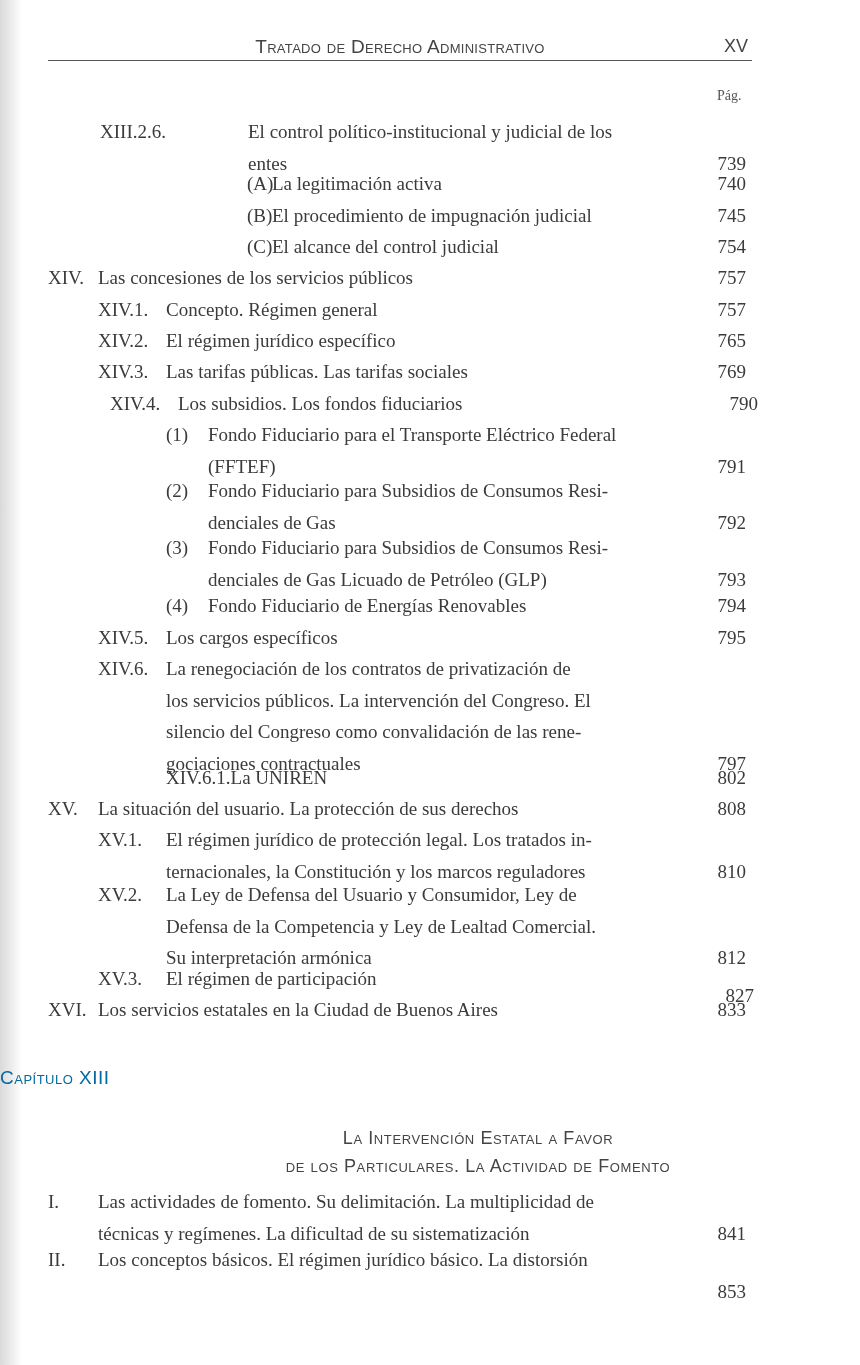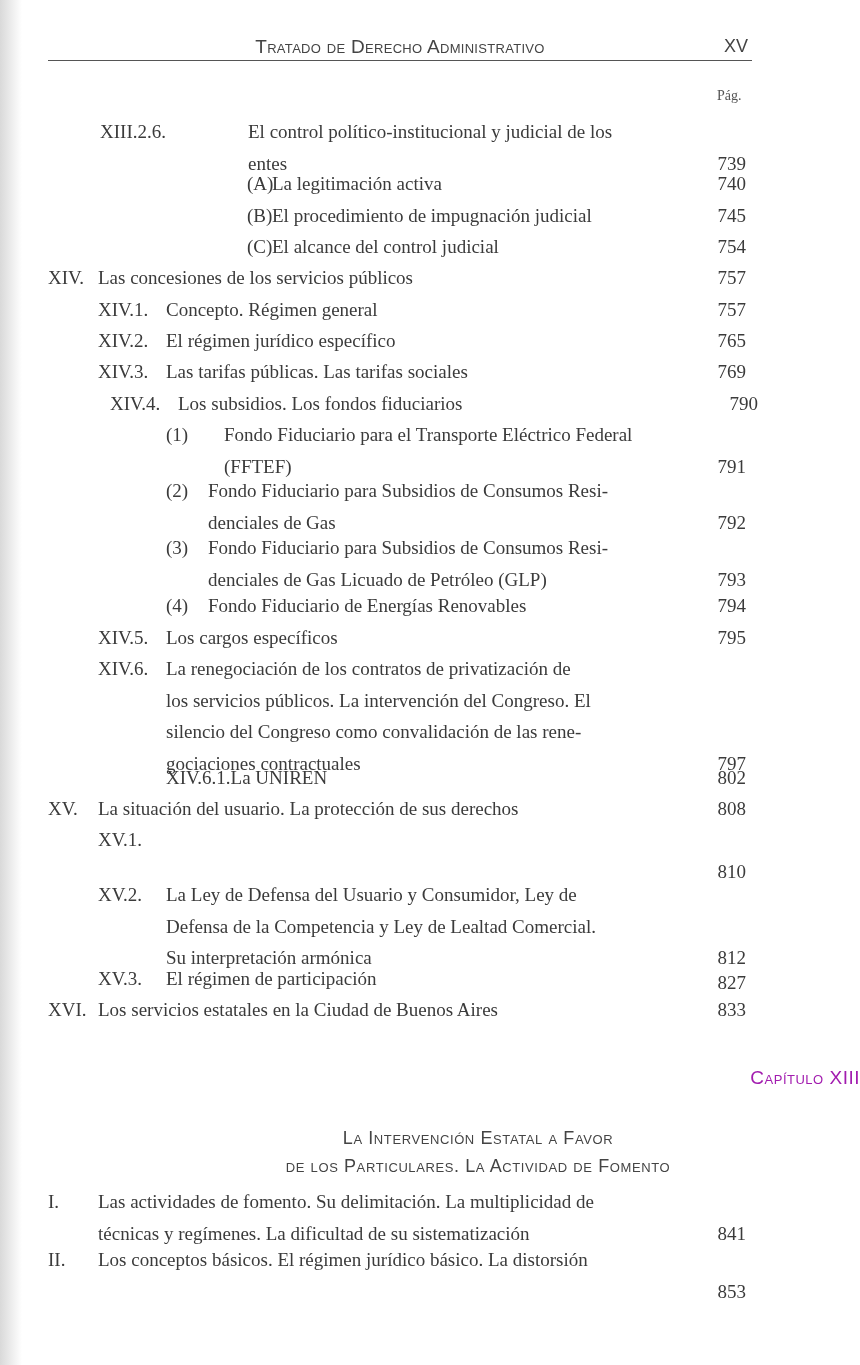--- a/index.html
+++ b/index.html
@@ -42,23 +42,23 @@
   .last .t { white-space: nowrap; }
   .last .dots {
     flex: 1; overflow: hidden; white-space: nowrap; color: #555;
     font-size: 12px; letter-spacing: 1.5px; padding-left: 2px;
   }
   .last .dots::before {
     content: "....................................................................................................................................................................................";
   }
   .page { position: absolute; left: 710px; top: 0; width: 36px; text-align: right; white-space: nowrap; }
   .chapter-label {
-    position: absolute; left: 0; width: 860px; top: 1067px; text-align: right;
+    position: absolute; left: 0; width: 860px; top: 1067px; text-align: left;
     font-family: "Liberation Sans", sans-serif; font-variant: small-caps;
-    font-size: 19px; letter-spacing: 0.5px; color: #a21caf;
+    font-size: 19px; letter-spacing: 0.5px; color: #0369a1;
   }
   .chapter-title {
     position: absolute; left: 0; width: 860px; top: 1124px; text-align: center;
     font-family: "Liberation Sans", sans-serif; font-variant: small-caps;
     font-size: 18px; line-height: 28px; letter-spacing: 0.6px; color: #444; padding-left: 48px;
   }
 </style>
 </head>
 <body>
 
@@ -158,21 +158,21 @@
       <div class="text" style="left: 166px; width: 524px;">
         <span class="line last">
           <span class="t">Los subsidios. Los fondos fiduciarios</span>
           <span class="dots"></span>
         </span>
       </div>
       <span class="page" style="top: 0px;">790</span>
     </div>
     <div class="entry" style="left: 0px; top: 419px; width: 860px; height: 63px;">
       <span class="num" style="left: 166px;">(1)</span>
-      <div class="text" style="left: 208px; width: 482px; margin-left: 16px;">
+      <div class="text" style="left: 208px; width: 482px;">
         <span class="line">Fondo Fiduciario para el Transporte Eléctrico Federal</span>
         <span class="line last">
           <span class="t">(FFTEF)</span>
           <span class="dots"></span>
         </span>
       </div>
       <span class="page" style="top: 31.5px;">791</span>
     </div>
     <div class="entry" style="left: 0px; top: 475px; width: 860px; height: 63px;">
       <span class="num" style="left: 166px;">(2)</span>
@@ -243,20 +243,27 @@
       <div class="text" style="left: 98px; width: 592px;">
         <span class="line last">
           <span class="t">La situación del usuario. La protección de sus derechos</span>
           <span class="dots"></span>
         </span>
       </div>
       <span class="page" style="top: 0px;">808</span>
     </div>
     <div class="entry" style="left: 0px; top: 824px; width: 860px; height: 63px;">
       <span class="num" style="left: 98px;">XV.1.</span>
+      <div class="text" style="left: 166px; width: 524px;">
+        <span class="line">El régimen jurídico de protección legal. Los tratados in-</span>
+        <span class="line last">
+          <span class="t">ternacionales, la Constitución y los marcos reguladores</span>
+          <span class="dots"></span>
+        </span>
+      </div>
       <span class="page" style="top: 31.5px;">810</span>
     </div>
     <div class="entry" style="left: 0px; top: 879px; width: 860px; height: 94.5px;">
       <span class="num" style="left: 98px;">XV.2.</span>
       <div class="text" style="left: 166px; width: 524px;">
         <span class="line">La Ley de Defensa del Usuario y Consumidor, Ley de</span>
         <span class="line">Defensa de la Competencia y Ley de Lealtad Comercial.</span>
         <span class="line last">
           <span class="t">Su interpretación armónica</span>
           <span class="dots"></span>
@@ -265,21 +272,21 @@
       <span class="page" style="top: 63px;">812</span>
     </div>
     <div class="entry" style="left: 0px; top: 963px; width: 860px; height: 31.5px;">
       <span class="num" style="left: 98px;">XV.3.</span>
       <div class="text" style="left: 166px; width: 524px;">
         <span class="line last">
           <span class="t">El régimen de participación</span>
           <span class="dots"></span>
         </span>
       </div>
-      <span class="page" style="top: 4px;">827</span>
+      <span class="page" style="top: 17px; margin-left: 8px;">827</span>
     </div>
     <div class="entry" style="left: 0px; top: 994px; width: 860px; height: 31.5px;">
       <span class="num" style="left: 48px;">XVI.</span>
       <div class="text" style="left: 98px; width: 592px;">
         <span class="line last">
           <span class="t">Los servicios estatales en la Ciudad de Buenos Aires</span>
           <span class="dots"></span>
         </span>
       </div>
       <span class="page" style="top: 0px;">833</span>

